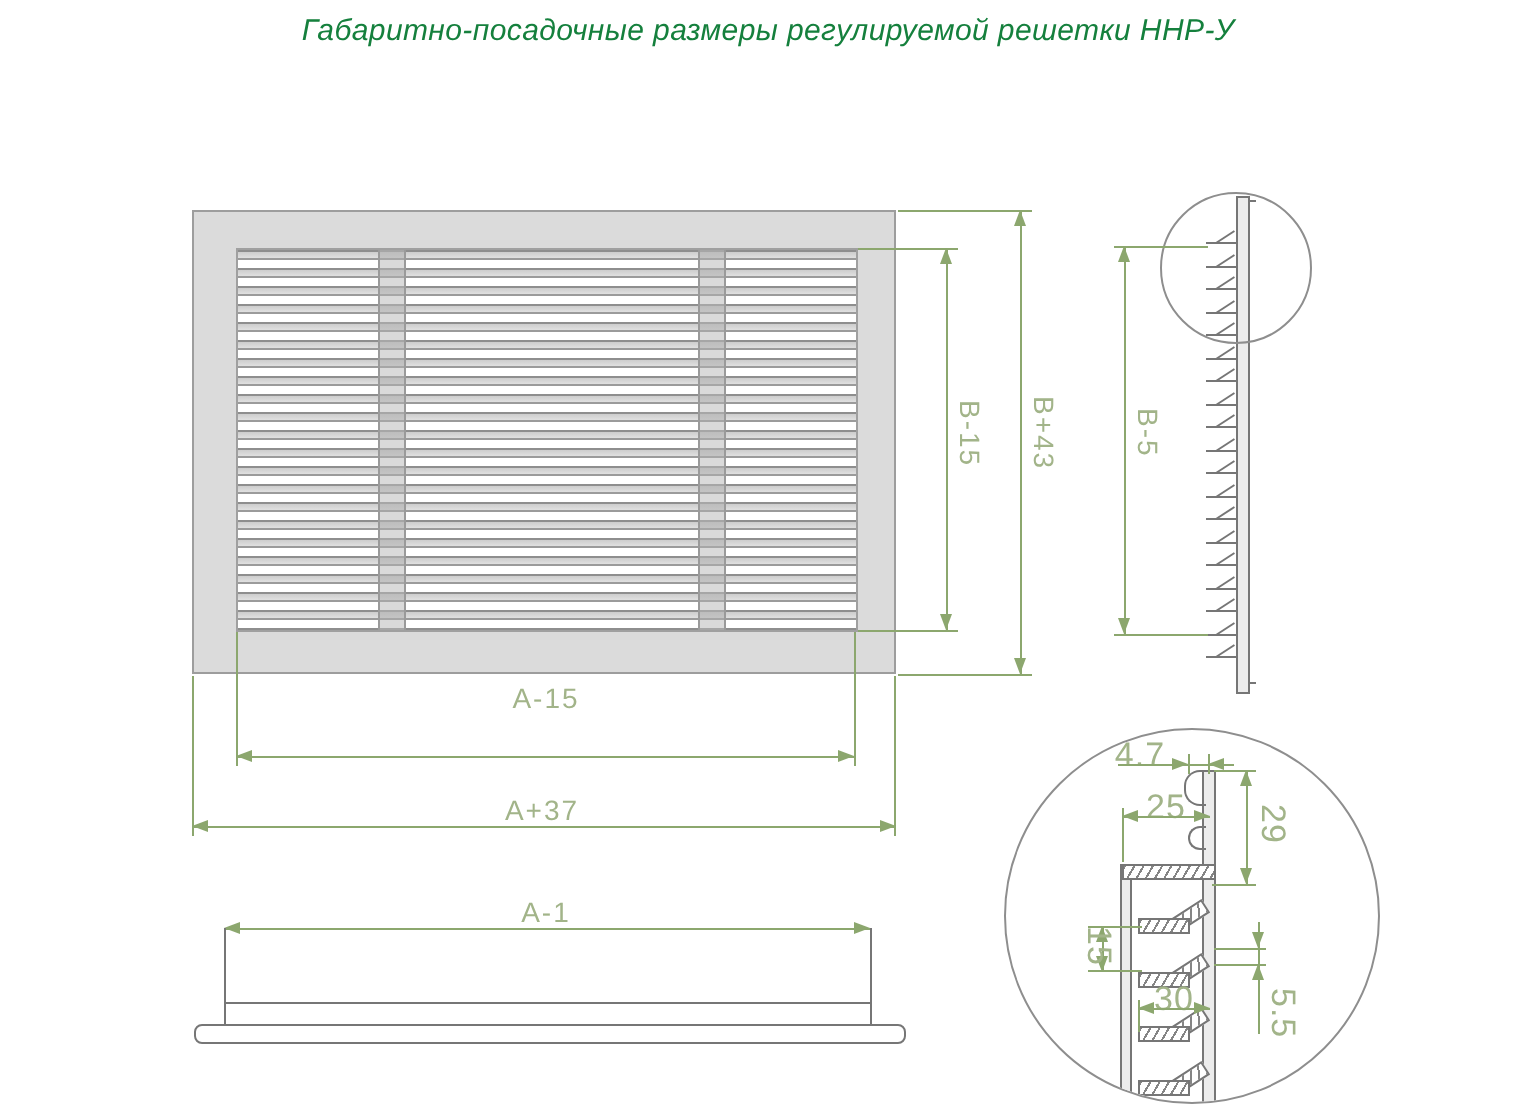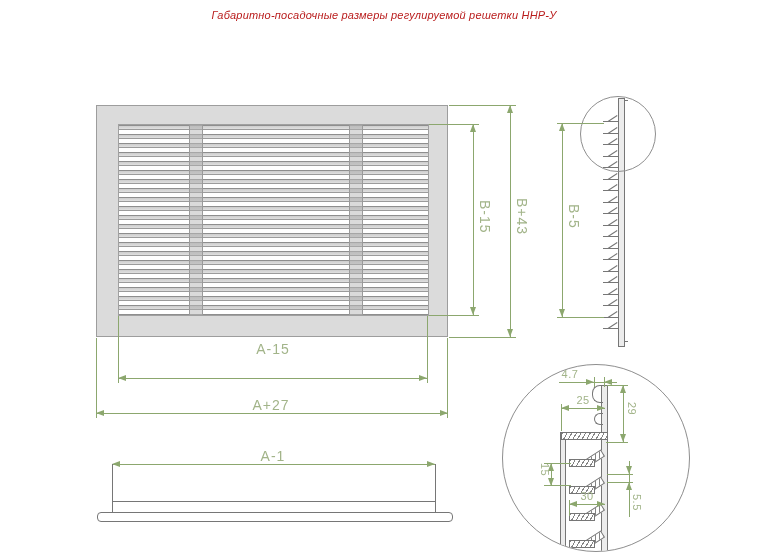--- a/index.html
+++ b/index.html
@@ -6,29 +6,29 @@
     --dim:#8ca76e;          
     --dimtext:#a2b489;      
     --ink:#767676;          
     --framefill:#dbdbdb;
     --frameborder:#9d9d9d;
   }
   html,body{margin:0;padding:0;background:#ffffff;}
   #canvas{position:relative;width:768px;height:558px;background:#fff;overflow:hidden;
           font-family:"Liberation Sans", sans-serif;}
   .titleblock{position:absolute;left:0;top:6px;width:768px;text-align:center;
-              font-style:italic;color:#b91c1c;font-size:11px;line-height:19px;letter-spacing:.2px;}
+              font-style:italic;color:#15803d;font-size:15px;line-height:19px;letter-spacing:.2px;}
   
   .hl{position:absolute;height:1px;background:var(--ink);}
   .vl{position:absolute;width:1px;background:var(--ink);}
   .dhl{position:absolute;height:1px;background:var(--dim);}
   .dvl{position:absolute;width:1px;background:var(--dim);}
   .dimlabel{position:absolute;color:var(--dimtext);font-size:14px;letter-spacing:1px;white-space:nowrap;}
   .dimlabel.v{writing-mode:vertical-rl;}
-  .dimlabel.small{font-size:11px;letter-spacing:.5px;}
+  .dimlabel.small{font-size:17px;letter-spacing:.5px;}
   .ctr{text-align:center;}
   .ar{position:absolute;width:0;height:0;}
   .ar-up{border-left:3px solid transparent;border-right:3px solid transparent;border-bottom:8px solid var(--dim);}
   .ar-down{border-left:3px solid transparent;border-right:3px solid transparent;border-top:8px solid var(--dim);}
   .ar-left{border-top:3px solid transparent;border-bottom:3px solid transparent;border-right:8px solid var(--dim);}
   .ar-right{border-top:3px solid transparent;border-bottom:3px solid transparent;border-left:8px solid var(--dim);}
   
   .frame{position:absolute;left:96px;top:105px;width:350px;height:230px;
          background:var(--framefill);border:1px solid var(--frameborder);}
   .panel{position:absolute;left:118px;top:124px;width:309px;height:190px;background:#fff;
@@ -87,21 +87,21 @@
   <div class="dhl" style="left:118px;top:378px;width:309px;"></div>
   <div class="ar ar-left" style="left:118px;top:375px;"></div>
   <div class="ar ar-right" style="left:419px;top:375px;"></div>
   <div class="dimlabel ctr" style="left:233px;top:341px;width:80px;">A-15</div>
 
   <div class="dvl" style="left:96px;top:338px;height:80px;"></div>
   <div class="dvl" style="left:447px;top:338px;height:80px;"></div>
   <div class="dhl" style="left:96px;top:413px;width:352px;"></div>
   <div class="ar ar-left" style="left:96px;top:410px;"></div>
   <div class="ar ar-right" style="left:440px;top:410px;"></div>
-  <div class="dimlabel ctr" style="left:231px;top:397px;width:80px;">A+27</div>
+  <div class="dimlabel ctr" style="left:231px;top:397px;width:80px;">A+37</div>
 
   <div class="rail" style="left:618px;top:98px;width:5px;height:247px;"></div>
   <div class="hl" style="left:624px;top:100px;width:4px;"></div>
   <div class="hl" style="left:624px;top:341px;width:4px;"></div>
   <div style="position:absolute;left:603px;top:110px;width:15px;height:230px;">
       <div class="rung" style="top: 0px;">
         <i class="rl"></i>
         <i class="rt"></i>
       </div>
       <div class="rung" style="top: 11.5px;">

